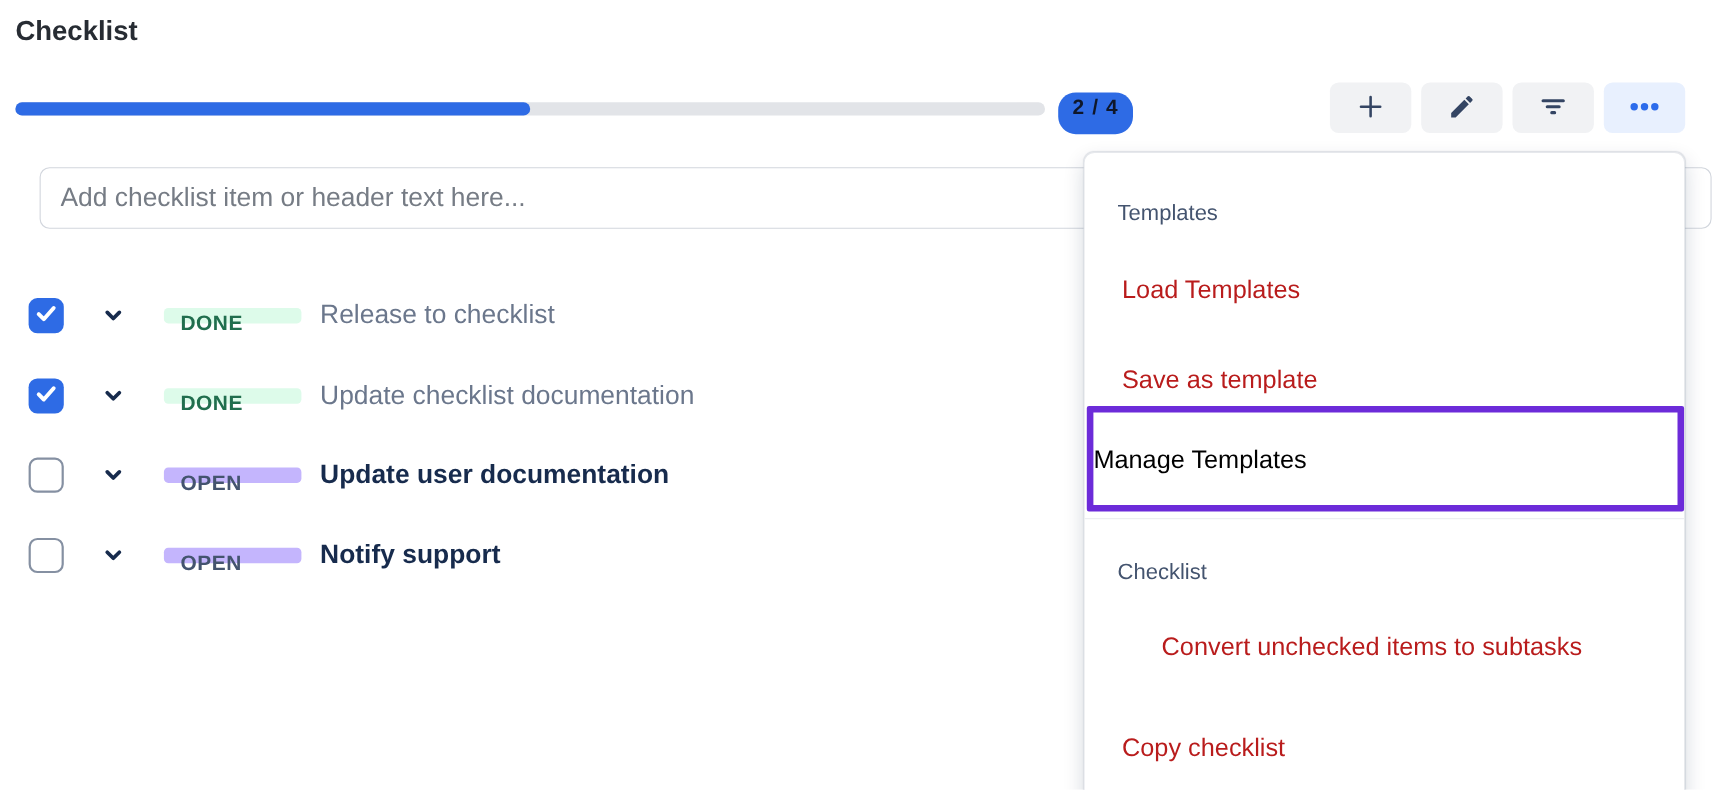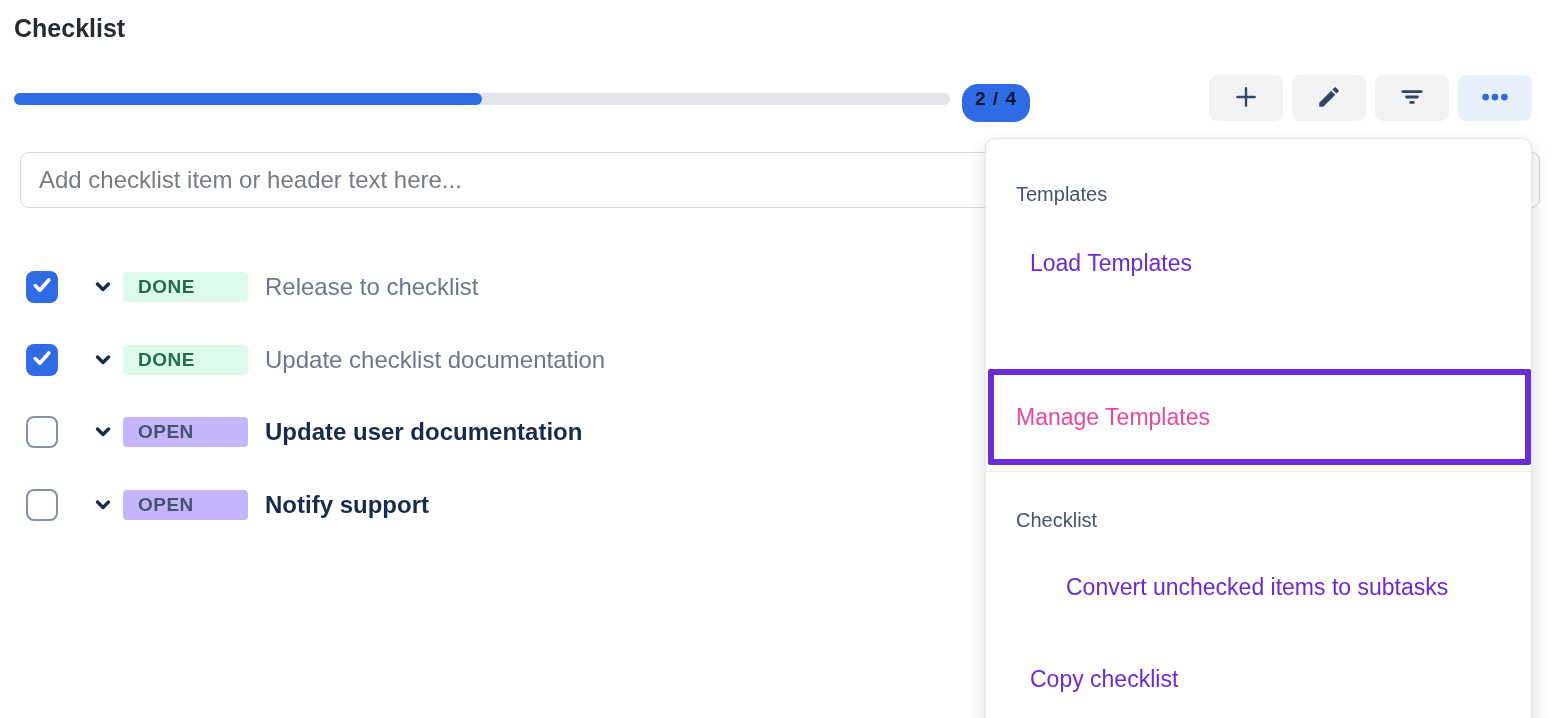--- a/index.html
+++ b/index.html
@@ -44,21 +44,21 @@
   .tb-btn {
     width: 74px; height: 46px;
     background: #f1f2f4; border: none; border-radius: 8px;
     display: flex; align-items: center; justify-content: center;
     cursor: pointer; padding: 0;
   }
   .tb-btn.active { background: #e8f0fe; }
 
   
   .add-input {
-    position: absolute; left: 20px; top: 152px;
+    position: absolute; left: 36px; top: 152px;
     width: 1520px; height: 56px; box-sizing: border-box;
     border: 1px solid #d2d6dd; border-radius: 9px;
     padding: 0 18px; font-size: 24px;
     font-family: "Liberation Sans", sans-serif;
     color: #42474f; outline: none; background: #fff;
   }
   .add-input::placeholder { color: #767c85; opacity: 1; }
 
   
   .row {
@@ -76,21 +76,21 @@
     cursor: pointer;
   }
   .checkbox.checked { background: #2e6be5; }
   .checkbox.unchecked { background: #ffffff; border: 2.5px solid #8590a2; }
   .chevron {
     margin-left: 34px; width: 22px; height: 22px;
     display: flex; align-items: center; justify-content: center;
     cursor: pointer; flex: 0 0 auto;
   }
   .status-badge {
-    margin-left: 9px; width: 125px; height: 30px; box-sizing: border-box;
+    margin-left: 35px; width: 125px; height: 14px; box-sizing: border-box;
     border-radius: 4px; padding-left: 15px;
     font-size: 19px; font-weight: 700; line-height: 30px;
     letter-spacing: 0.5px; cursor: pointer; flex: 0 0 auto;
   }
   .status-badge.done { background: #ddfbea; color: #216e4e; }
   .status-badge.open { background: #c4b5fd; color: #44546f; }
   .item-text { margin-left: 17px; font-size: 24px; cursor: pointer; }
   .item-text.done { color: #6b778c; }
   .item-text.open { color: #172b4d; font-weight: bold; }
 
@@ -104,39 +104,39 @@
     z-index: 5;
   }
   .menu-header {
     position: absolute; left: 30px;
     font-size: 20px; font-weight: 400; color: #44546f;
   }
   .menu-header-1 { top: 44px; }
   .menu-header-2 { top: 370px; }
   .menu-item {
     position: absolute; left: 0; right: 0; height: 56px;
-    padding-left: 44px; line-height: 56px;
-    font-size: 23px; color: #6d28d9; cursor: pointer;
+    padding-left: 34px; line-height: 56px;
+    font-size: 23px; color: #b91c1c; cursor: pointer;
   }
   .mi-load { top: 96px; }
   .mi-save { top: 178px; }
   .mi-convert { top: 420px; margin-left: 36px; }
   .mi-copy { top: 512px; }
   .menu-divider {
     position: absolute; left: 0; right: 0; top: 332px;
     height: 1px; background: #ebedf1;
   }
   .highlight-box {
     position: absolute; left: 2px; top: 230px;
     width: 543px; height: 96px; box-sizing: border-box;
     border: 6px solid #6c2bd9; border-radius: 2px;
     display: flex; align-items: center;
   }
   .highlight-box .menu-item-inner {
-    padding-left: 22px; font-size: 23px; color: #ec4899;
+    font-size: 23px; color: #000000;
     cursor: pointer; width: 100%; line-height: 84px;
   }
 </style>
 </head>
 <body>
 
 <div class="page">
 
   <div class="page-title">Checklist</div>
 
@@ -233,20 +233,21 @@
       </svg>
     </div>
     <div class="status-badge open">OPEN</div>
     <div class="item-text open">Notify support</div>
   </div>
 
   <div class="menu">
     <div class="menu-header menu-header-1">Templates</div>
 
     <div class="menu-item mi-load">Load Templates</div>
+    <div class="menu-item mi-save">Save as template</div>
 
     <div class="highlight-box">
       <div class="menu-item-inner">Manage Templates</div>
     </div>
 
     <div class="menu-divider"></div>
 
     <div class="menu-header menu-header-2">Checklist</div>
 
     <div class="menu-item mi-convert">Convert unchecked items to subtasks</div>

